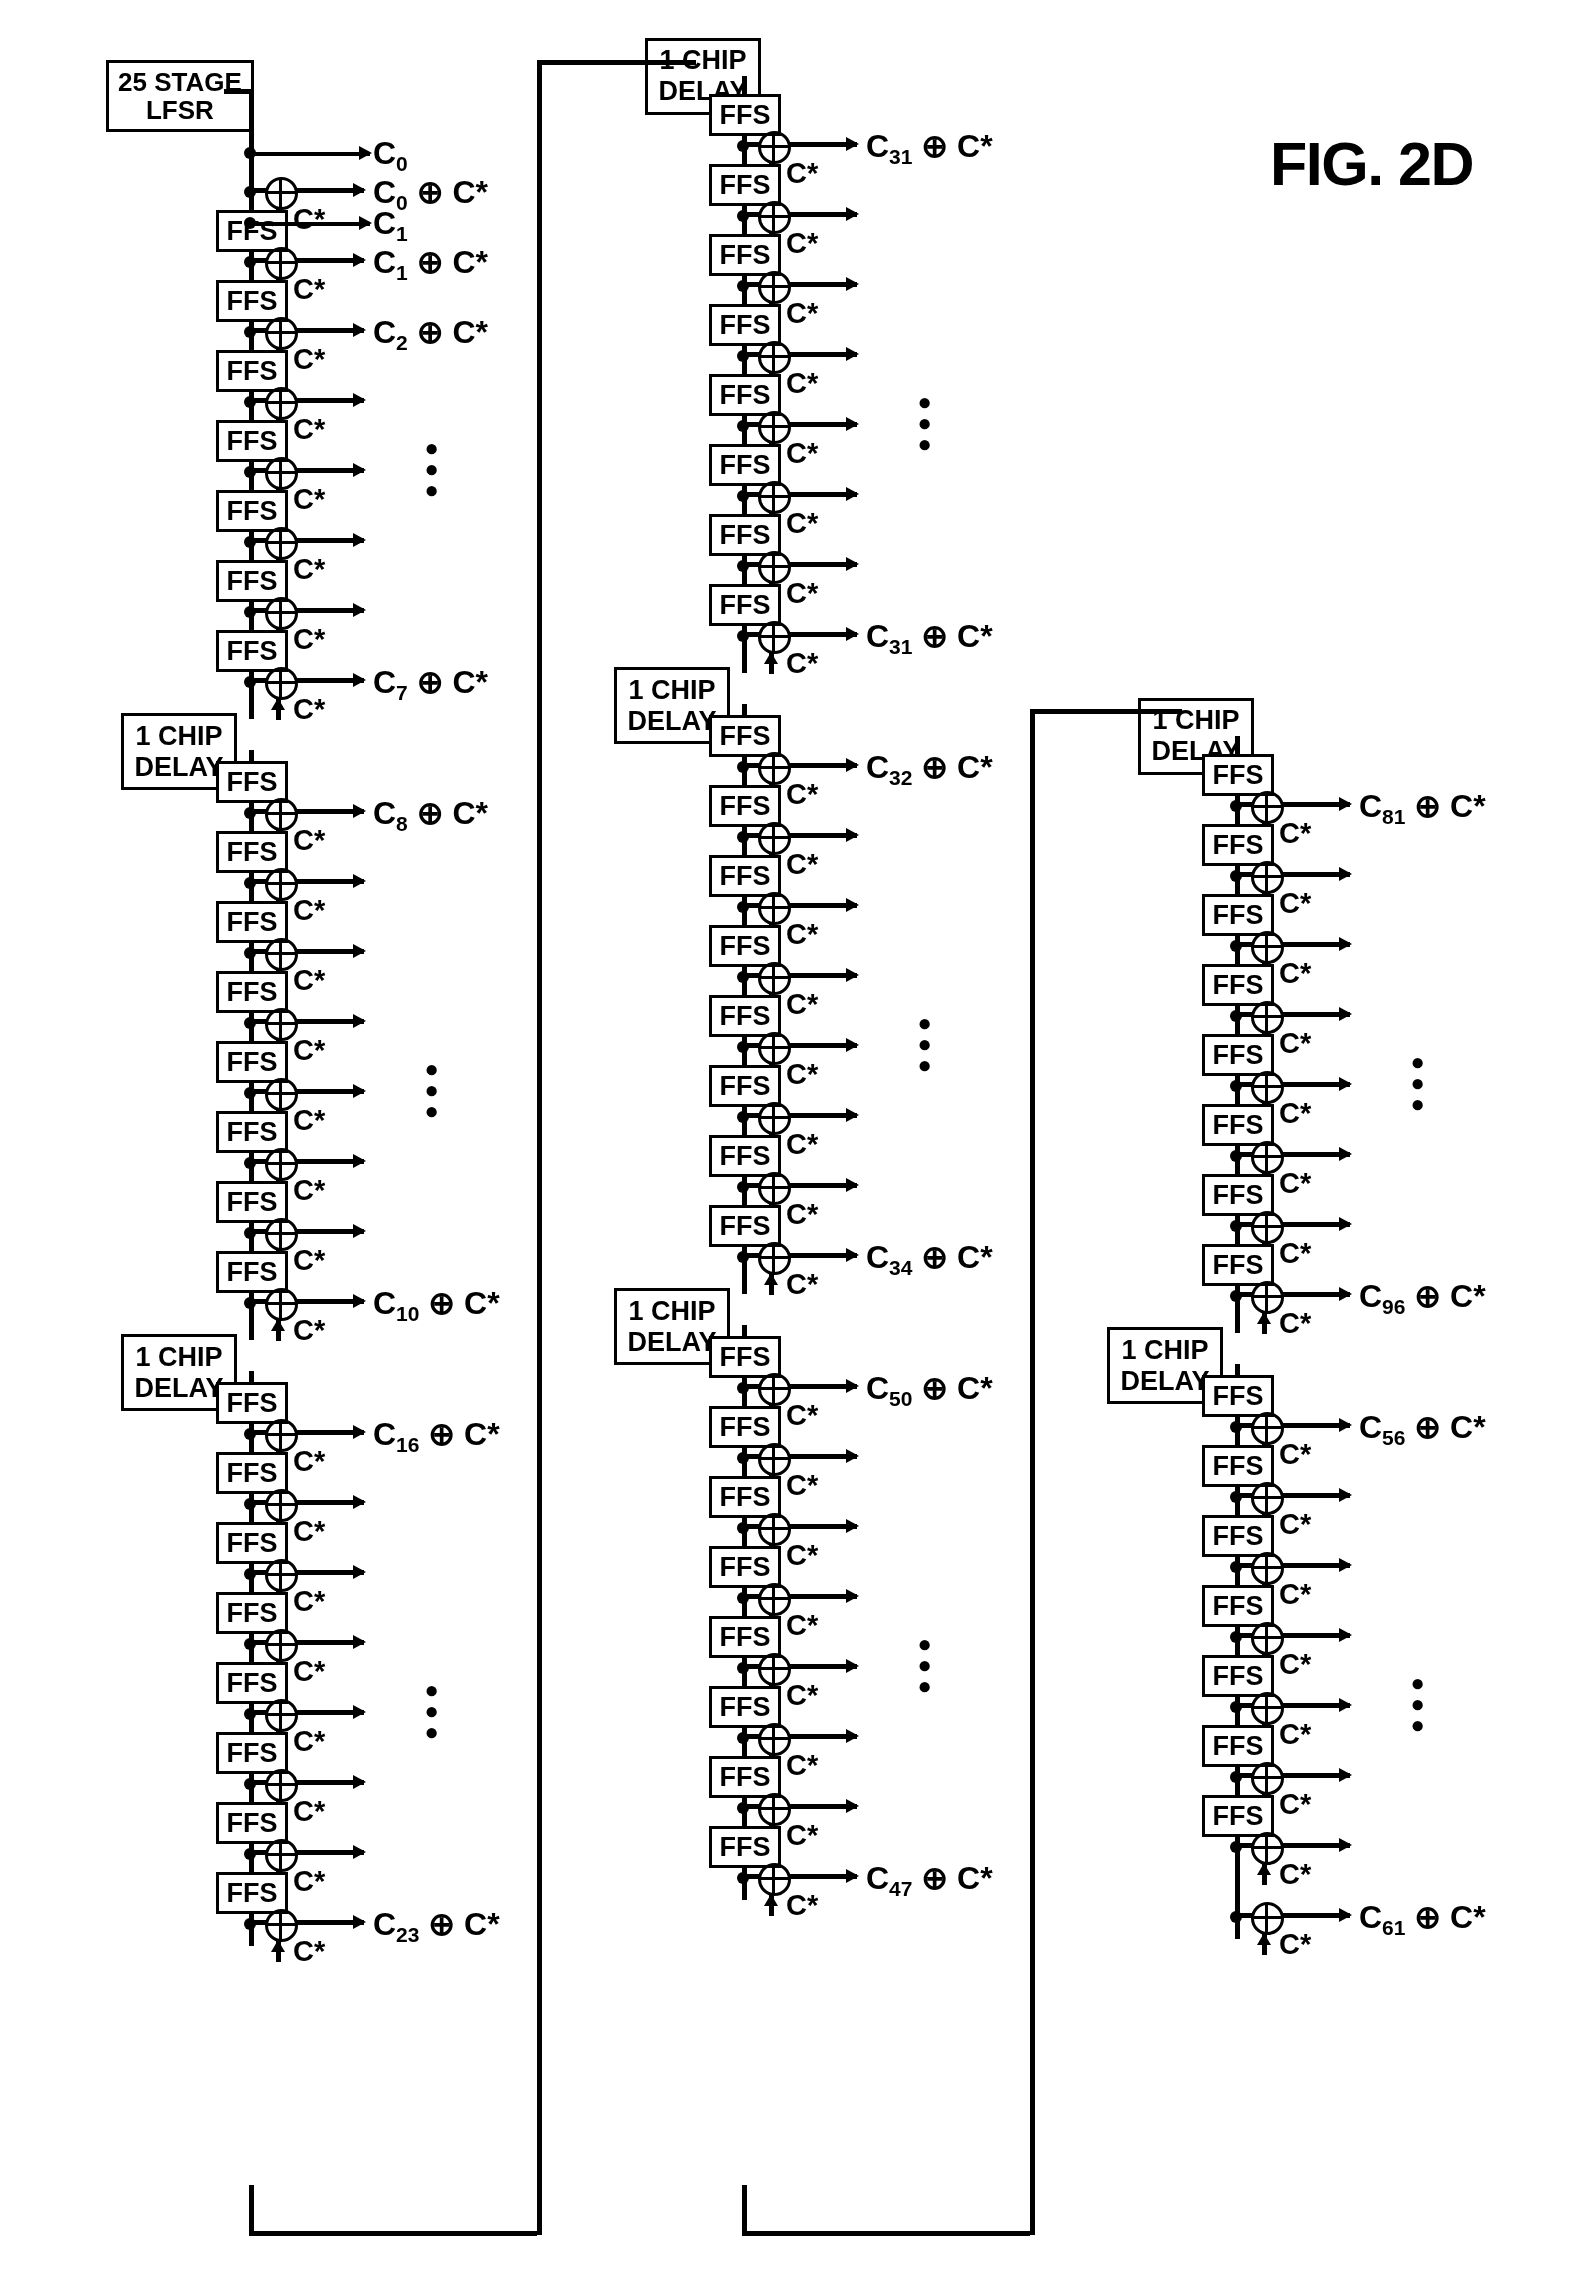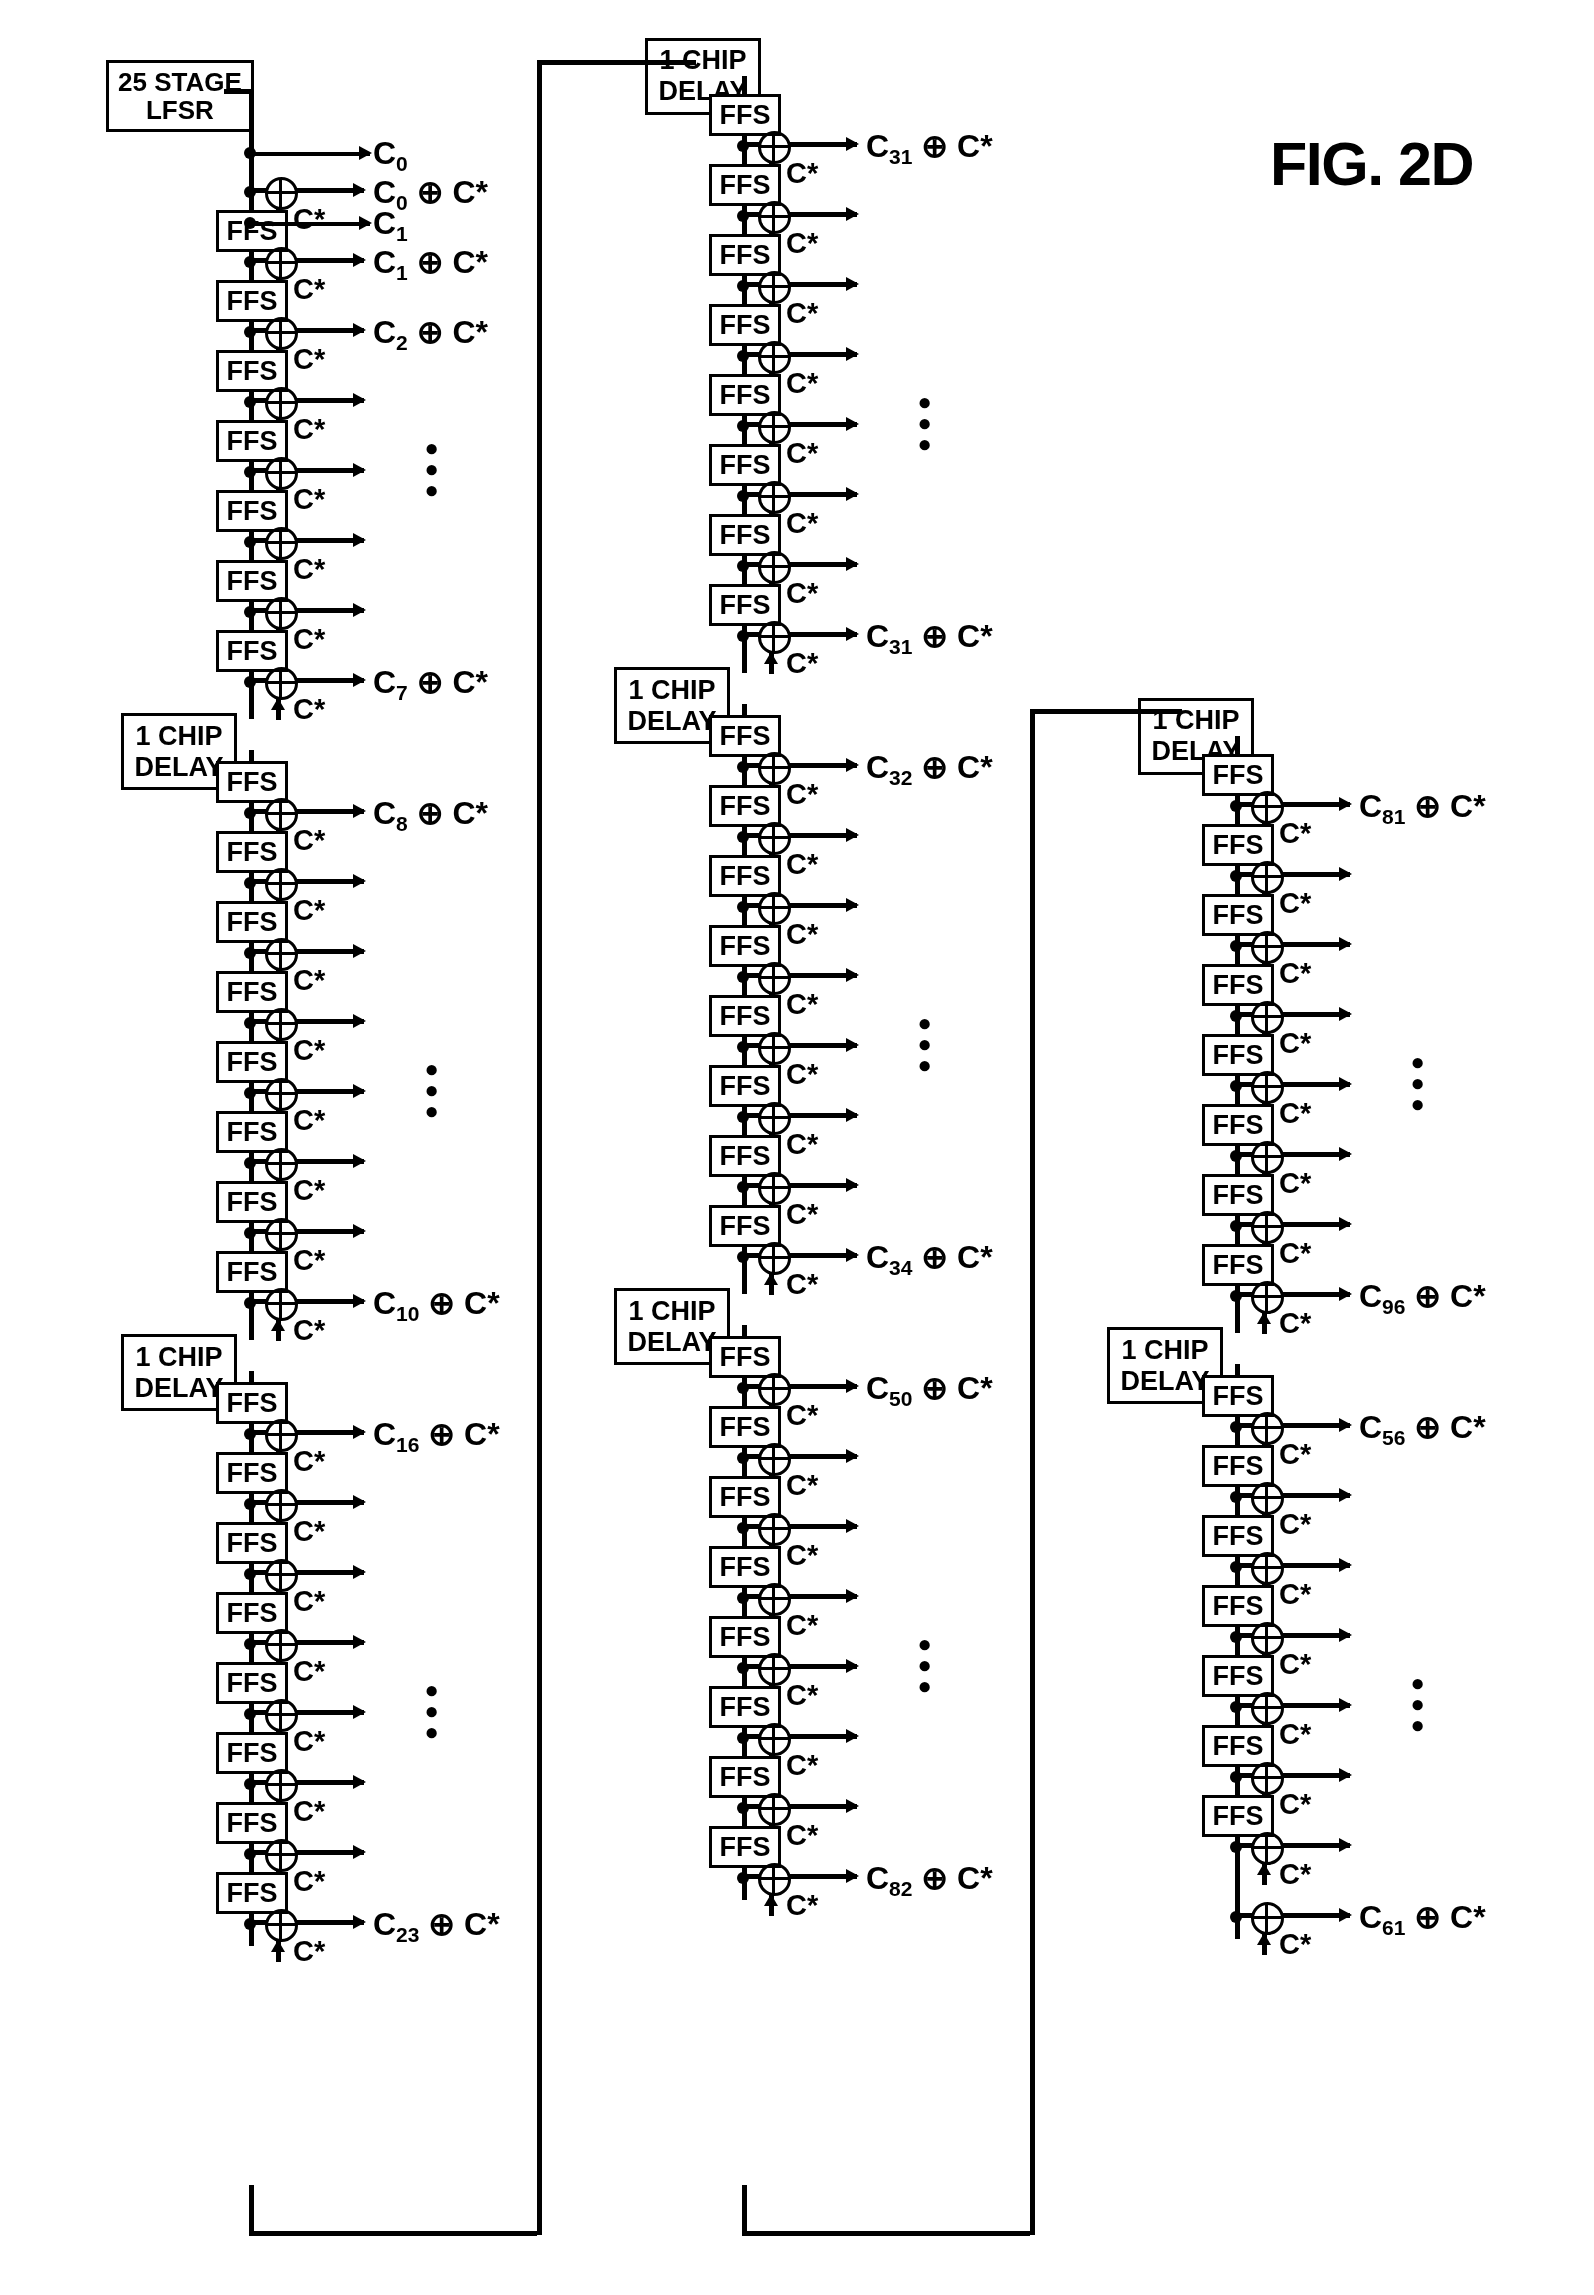--- a/index.html
+++ b/index.html
@@ -578,21 +578,21 @@
           </div>
           <div class="stage">
             <div class="vline"></div>
             <div class="ffs-wrap"><span class="box ffs">FFS</span></div>
             <div class="tap-dot" style="left:138px;top:42px"></div>
             <div style="position:absolute;left:145px;top:44px;width:16.7px;height:4.6px;background:#000"></div>
             <div class="xor"></div>
             <div class="out"></div>
             <div class="csin"></div>
             <div class="lbl lbl-cs">C*</div>
-            <div class="lbl" style="top:29px">C<sub>82</sub> ⊕ C*</div>
+            <div class="lbl" style="top:29px">C<sub>47</sub> ⊕ C*</div>
           </div>
         </div>
       </div>
       <div class="col col3" style="top:660px">
         <div style="position:relative;height:68px">
           <span class="box delay" style="position:absolute;left:46px;top:7.6px">1 CHIP DELAY</span>
           <div class="vline" style="top:46px;height:23px"></div>
         </div>
         <div style="position:relative">
           <div class="stage">

